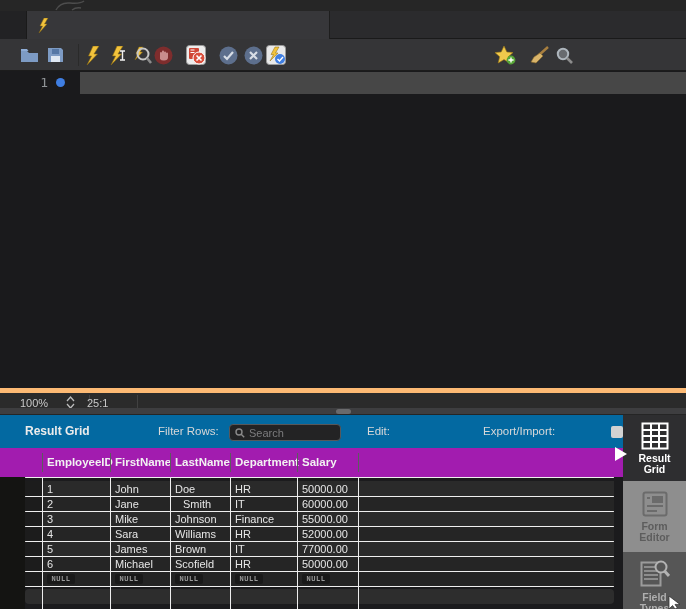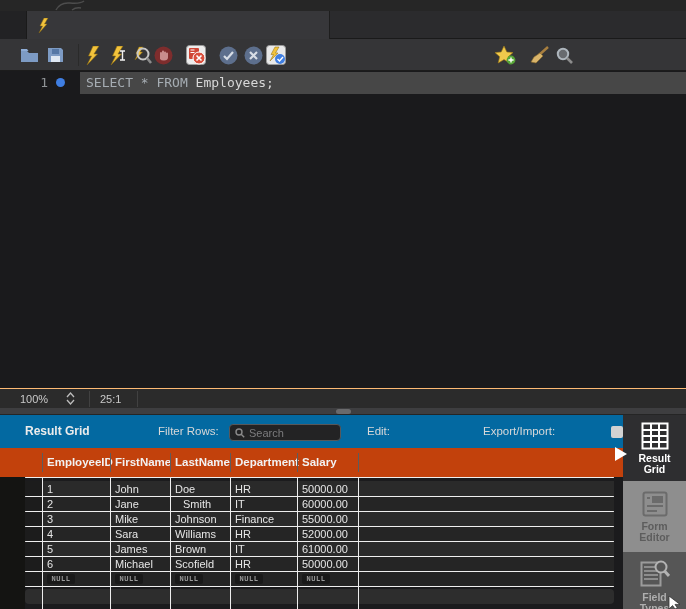--- a/index.html
+++ b/index.html
@@ -29,40 +29,40 @@
   
   .editor { position:absolute; left:0; top:71px; width:686px; height:317px; background:#1a1a1c; }
   .current-line { position:absolute; left:80px; top:1px; width:606px; height:22px; background:#474747; }
   .gutter-num { position:absolute; left:26px; top:4px; width:22px; text-align:right; color:#8f9396; font-family:"DejaVu Sans Mono", monospace; font-size:13px; }
   .stmt-dot { position:absolute; left:56px; top:7px; width:9px; height:9px; border-radius:50%; background:#3f7ee2; }
   .code-line { position:absolute; left:86px; top:4px; font-family:"DejaVu Sans Mono", monospace; font-size:13px; white-space:pre; }
   .tok-kw { color:#a6adb3; }
   .tok-id { color:#d8d8d8; }
 
   
-  .ed-status { position:absolute; left:0; top:388px; width:686px; height:20px; background:#2b2b2b; border-top:1px solid #fdba74; color:#c9c9c9; font-size:11px; }
+  .ed-status { position:absolute; left:0; top:388px; width:686px; height:20px; background:#2b2b2b; border-top:5px solid #fdba74; color:#c9c9c9; font-size:11px; }
   .st-item { position:absolute; top:4px; }
   .st-sep { position:absolute; top:2px; width:1px; height:16px; background:#414141; }
 
   
   .splitter { position:absolute; left:0; top:408px; width:686px; height:7px; background:#3e3e40; border-bottom:1px solid #252525; }
   .splitter-pill { position:absolute; left:336px; top:1px; width:15px; height:5px; background:#6a6a6c; border-radius:3px; }
 
   
   .res-toolbar { position:absolute; left:0; top:415px; width:686px; height:33px; background:#0369a1; }
   .res-title { position:absolute; left:25px; top:9px; color:#ececec; font-size:12px; font-weight:700; }
   .res-label { position:absolute; top:10px; color:#d8d8d8; font-size:11.5px; }
   .search-box { position:absolute; left:229px; top:9px; width:112px; height:17px; background:#232324; border:1px solid #58585a; border-radius:4px; display:flex; align-items:center; padding-left:5px; gap:4px; }
   .search-ph { color:#7b7b7d; font-size:11px; }
   .chk-partial { position:absolute; left:611px; top:11px; width:12px; height:12px; background:#d2d2d2; border-radius:2px; }
 
   
   .grid-area { position:absolute; left:0; top:448px; width:686px; height:161px; background:#1b1b1d; }
   .grid-left-strip { position:absolute; left:0; top:0; width:25px; height:161px; background:#141412; }
-  .grid-header { position:absolute; left:0; top:0; width:686px; height:29px; background:#c2410c; }
+  .grid-header { position:absolute; left:0; top:0; width:686px; height:29px; background:#a21caf; }
   .hdr-cell { position:absolute; top:8px; color:#f2f2f2; font-size:11.5px; font-weight:700; }
   .hdr-sep { position:absolute; top:5px; width:1px; height:19px; background:#5c5c5e; }
   .g-row { position:absolute; left:25px; width:589px; }
   .g-selector { position:absolute; left:0; top:0; width:17px; height:100%; background:#1c1c1c; }
   .g-cell { position:absolute; top:2px; color:#e6e6e6; font-size:11px; white-space:nowrap; overflow:hidden; }
   .null-badge { position:absolute; top:3px; width:28px; height:10px; background:#191919; border-radius:2px; color:#9a9a9a; font-family:"DejaVu Sans Mono", monospace; font-size:7px; font-weight:700; text-align:center; line-height:10px; letter-spacing:.5px; }
   .v-line { position:absolute; top:29px; width:1px; height:132px; background:#ededed; }
   .h-line { position:absolute; height:1px; background:#efefef; border-radius:1px; }
   .empty-row-bar { position:absolute; left:25px; top:141px; width:589px; height:15px; background:#2d2d2d; border-radius:4px; }
 
@@ -205,32 +205,31 @@
         <path d="M1 2 h10 v4 h-7" stroke="#222" stroke-width="1.6" fill="none"></path>
         <polygon points="4,3.5 4,8.5 0.5,6" fill="#222"></polygon>
       </svg>
     </div>
   </div>
 
   <div class="editor">
     <div class="current-line"></div>
     <div class="gutter-num">1</div>
     <div class="stmt-dot"></div>
-    <div class="code-line"><span class="tok-kw">SELECT </span><span class="tok-kw">* </span><span class="tok-kw">FROM </span><span class="tok-id">Employees;</span></div>
   </div>
 
   <div class="ed-status">
     <span class="st-item" style="left:20px">100%</span>
     <span class="st-item" style="left:66px;top:3px">
       <svg width="9" height="13">
         <path d="M1 5 L4.5 1 L8 5 M1 8 L4.5 12 L8 8" stroke="#bdbdbd" stroke-width="1.3" fill="none"></path>
       </svg>
     </span>
     <span class="st-sep" style="left:89px"></span>
-    <span class="st-item" style="left:100px">25:1</span>
+    <span class="st-item" style="left:87px">25:1</span>
     <span class="st-sep" style="left:137px"></span>
   </div>
 
   <div class="splitter">
     <div class="splitter-pill"></div>
   </div>
 
   <div class="res-toolbar">
     <span class="res-title">Result Grid</span>
 
@@ -296,21 +295,21 @@
           <div class="g-cell" style="left: 150px; width: 52px;">Williams</div>
           <div class="g-cell" style="left: 210px; width: 59px;">HR</div>
           <div class="g-cell" style="left: 277px; width: 53px;">52000.00</div>
         </div>
         <div class="g-row" style="top: 93px; height: 15px; background: rgb(42, 42, 42);">
           <div class="g-selector"></div>
           <div class="g-cell" style="left: 22px; width: 60px;">5</div>
           <div class="g-cell" style="left: 90px; width: 52px;">James</div>
           <div class="g-cell" style="left: 150px; width: 52px;">Brown</div>
           <div class="g-cell" style="left: 210px; width: 59px;">IT</div>
-          <div class="g-cell" style="left: 277px; width: 53px;">61000.00</div>
+          <div class="g-cell" style="left: 277px; width: 53px;">77000.00</div>
         </div>
         <div class="g-row" style="top: 108px; height: 15px; background: rgb(37, 37, 37);">
           <div class="g-selector"></div>
           <div class="g-cell" style="left: 22px; width: 60px;">6</div>
           <div class="g-cell" style="left: 90px; width: 52px;">Michael</div>
           <div class="g-cell" style="left: 150px; width: 52px;">Scofield</div>
           <div class="g-cell" style="left: 210px; width: 59px;">HR</div>
           <div class="g-cell" style="left: 277px; width: 53px;">50000.00</div>
         </div>
         <div class="g-row" style="top: 123px; height: 15px; background: rgb(36, 36, 36);">

